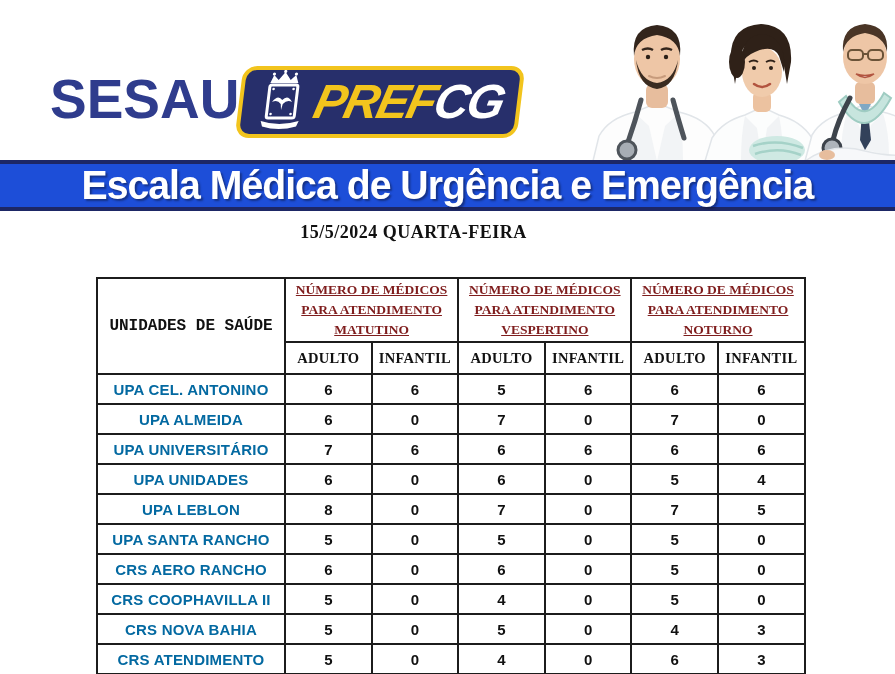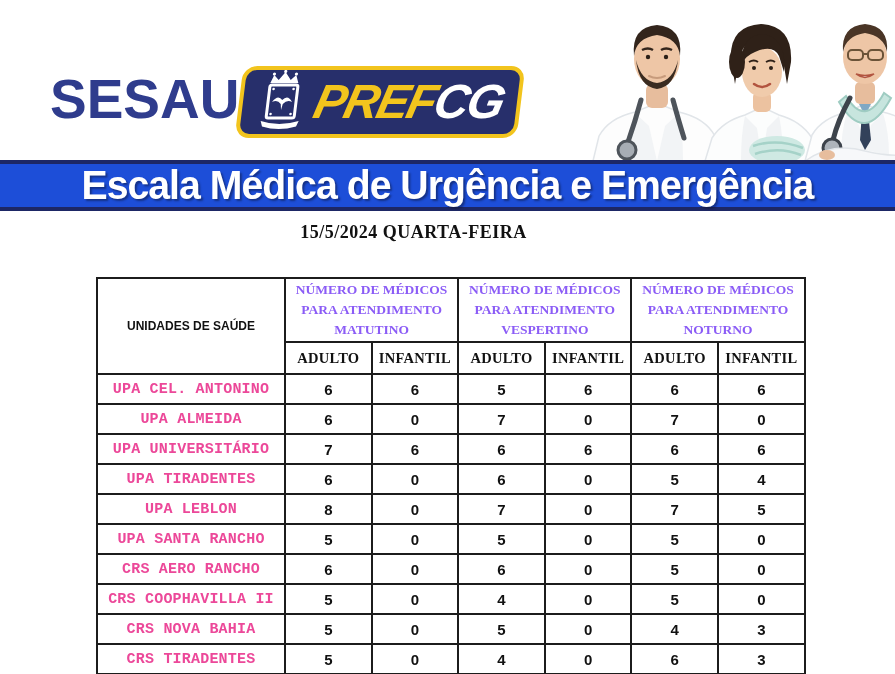--- a/index.html
+++ b/index.html
@@ -49,33 +49,33 @@
   
   table.schedule{
     position:absolute;left:96px;top:277px;width:708px;
     border-collapse:collapse;table-layout:fixed;background:#ffffff;
   }
   table.schedule th, table.schedule td{
     border:2px solid #1c1c1c;text-align:center;vertical-align:middle;
     padding:0;overflow:hidden;
   }
   th.unit-head{
-    font-family:Liberation Sans, sans-serif;font-weight:bold;font-size:12px;color:#111;
+    font-family:Liberation Mono, monospace;font-weight:bold;font-size:16px;color:#111;
   }
   th.group{
-    font-family:"Liberation Serif", serif;font-weight:bold;font-size:13.5px;color:#8b5cf6;
-    height:62px;line-height:1.5;
+    font-family:"Liberation Serif", serif;font-weight:bold;font-size:13.5px;color:#7f1d1d;
+    height:62px;line-height:1.5;text-decoration:underline;
   }
   th.group span{display:block;}
   th.sub{
     font-family:"Liberation Serif", serif;font-weight:bold;font-size:14.5px;color:#111;
     height:30px;letter-spacing:0.3px;
   }
   td.unit{
-    font-family:Liberation Mono, monospace;font-weight:bold;font-size:15px;color:#ec4899;
+    font-family:Liberation Sans, sans-serif;font-weight:bold;font-size:15px;color:#0369a1;
     height:28px;letter-spacing:0.2px;border-radius:14px;
   }
   td.num{
     font-family:"Liberation Sans", sans-serif;font-weight:bold;font-size:15px;color:#111;
     height:28px;
   }
 </style>
 </head>
 <body>
 
@@ -238,21 +238,21 @@
       <tr>
         <td class="unit">UPA UNIVERSITÁRIO</td>
         <td class="num">7</td>
         <td class="num">6</td>
         <td class="num">6</td>
         <td class="num">6</td>
         <td class="num">6</td>
         <td class="num">6</td>
       </tr>
       <tr>
-        <td class="unit">UPA TIRADENTES</td>
+        <td class="unit">UPA UNIDADES</td>
         <td class="num">6</td>
         <td class="num">0</td>
         <td class="num">6</td>
         <td class="num">0</td>
         <td class="num">5</td>
         <td class="num">4</td>
       </tr>
       <tr>
         <td class="unit">UPA LEBLON</td>
         <td class="num">8</td>
@@ -292,21 +292,21 @@
       <tr>
         <td class="unit">CRS NOVA BAHIA</td>
         <td class="num">5</td>
         <td class="num">0</td>
         <td class="num">5</td>
         <td class="num">0</td>
         <td class="num">4</td>
         <td class="num">3</td>
       </tr>
       <tr>
-        <td class="unit">CRS TIRADENTES</td>
+        <td class="unit">CRS ATENDIMENTO</td>
         <td class="num">5</td>
         <td class="num">0</td>
         <td class="num">4</td>
         <td class="num">0</td>
         <td class="num">6</td>
         <td class="num">3</td>
       </tr>
     </tbody>
   </table>
 

